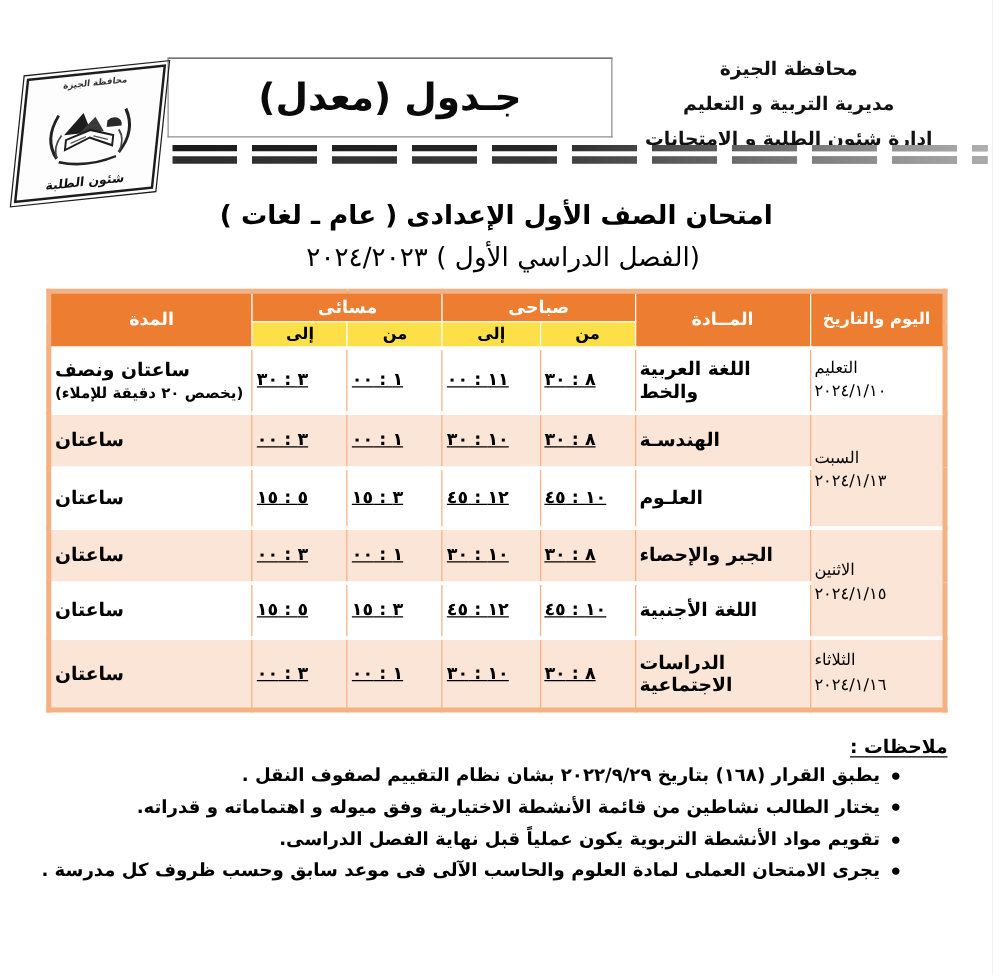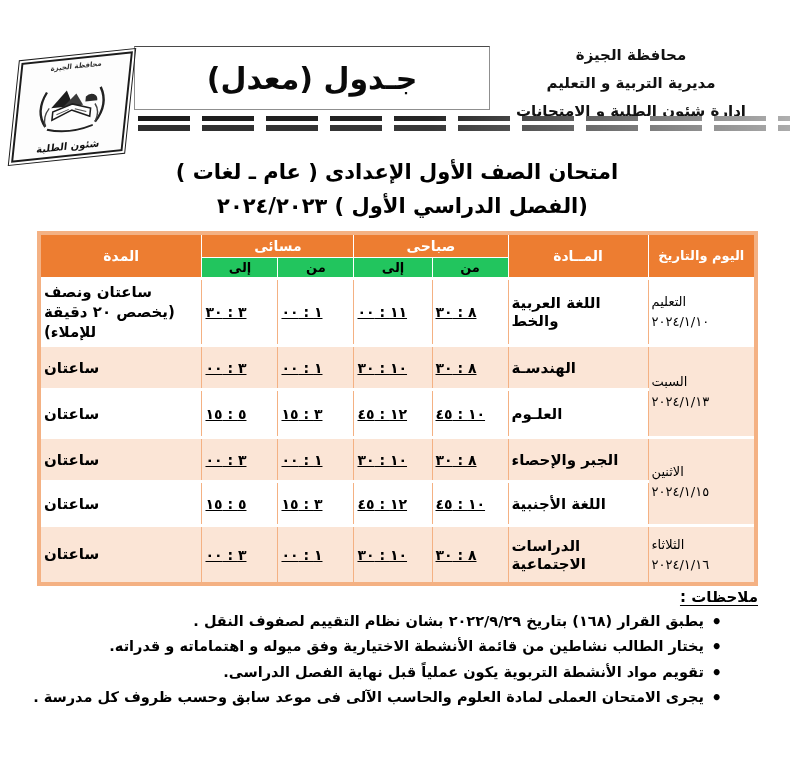--- a/index.html
+++ b/index.html
@@ -80,42 +80,42 @@
   }
   .dash-bar.second {
     height: 6px;
     background-image:
       linear-gradient(to right, rgba(255,255,255,0) 0%, rgba(255,255,255,0.05) 45%, rgba(255,255,255,0.6) 100%),
       repeating-linear-gradient(to right, #2e2e2e 0 52px, rgba(0,0,0,0) 52px 64px);
   }
 
   
   .title-1 { position: absolute; top: 160px; width: 100%; text-align: center; font-size: 21px; font-weight: bold; }
-  .title-2 { position: absolute; top: 194px; width: 100%; text-align: center; font-size: 21px; font-weight: bold; padding-left: 11px; }
+  .title-2 { position: absolute; top: 194px; width: 100%; text-align: center; font-size: 21px; font-weight: normal; padding-left: 11px; }
 
   
   .sched-wrap { position: absolute; top: 231px; left: 37px; width: 721px; }
   table.sched {
     width: 100%;
     border-collapse: collapse;
     border: 4px solid #F4B183;
     table-layout: fixed;
     direction: rtl;
   }
   table.sched th {
     background: #ED7D31;
     color: #ffffff;
     font-weight: bold;
     font-size: 14px;
     border: 1px solid #ffffff;
     padding: 2px;
     height: 24px;
   }
   table.sched th.sub {
-    background: #22c55e;
+    background: #fde047;
     color: #000;
     font-size: 13px;
     height: 19px;
     font-weight: bold;
   }
   table.sched td {
     border-left: 1px solid #F4B183;
     border-right: 1px solid #F4B183;
     border-top: 3px solid #ffffff;
     border-bottom: 3px solid #ffffff;
@@ -124,21 +124,21 @@
     background: #ffffff;
     padding: 2px 3px;
   }
   table.sched td.shaded { background: #FBE5D6; }
   td.day-cell { font-size: 13px; line-height: 1.5; }
   td.day-cell .date { display: inline-block; direction: ltr; unicode-bidi: isolate; font-size: 13px; }
   td.subject-cell { font-weight: bold; font-size: 15px; margin-left: 42px; }
   td.time-cell { font-weight: bold; font-size: 14px; }
   td.time-cell .t { display: inline-block; direction: ltr; unicode-bidi: isolate; text-decoration: underline; }
   td.duration-cell { font-weight: bold; font-size: 15px; line-height: 1.35; }
-  td.duration-cell .dur-note { display: block; font-size: 15px; font-weight: bold; }
+  td.duration-cell .dur-note { display: block; font-size: 12px; font-weight: bold; }
   tr.h-r1 td { height: 52px; }
   tr.h-r2 td { height: 44px; }
   tr.h-r3 td { height: 48px; }
   tr.h-r4 td { height: 44px; }
   tr.h-r5 td { height: 44px; }
   tr.h-r6 td { height: 58px; }
 
   
   .notes { position: absolute; top: 588px; left: 30px; width: 728px; direction: rtl; }
   .notes-heading {

